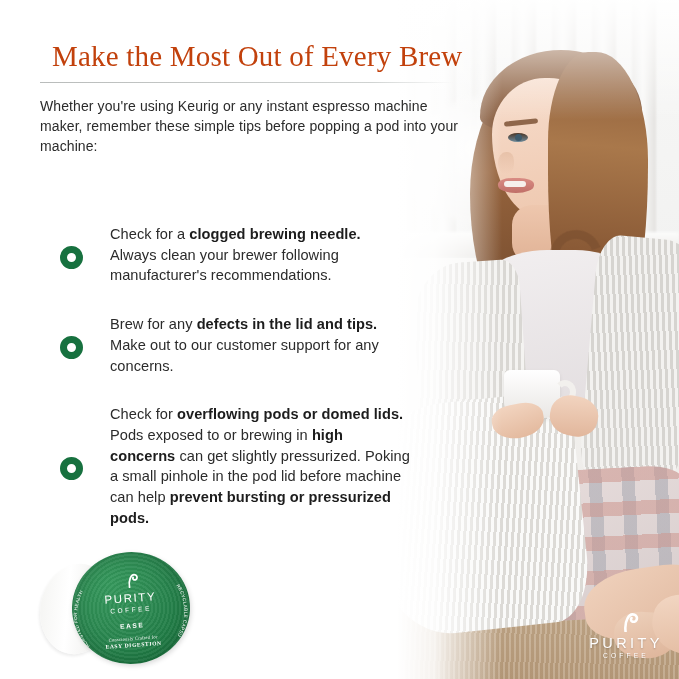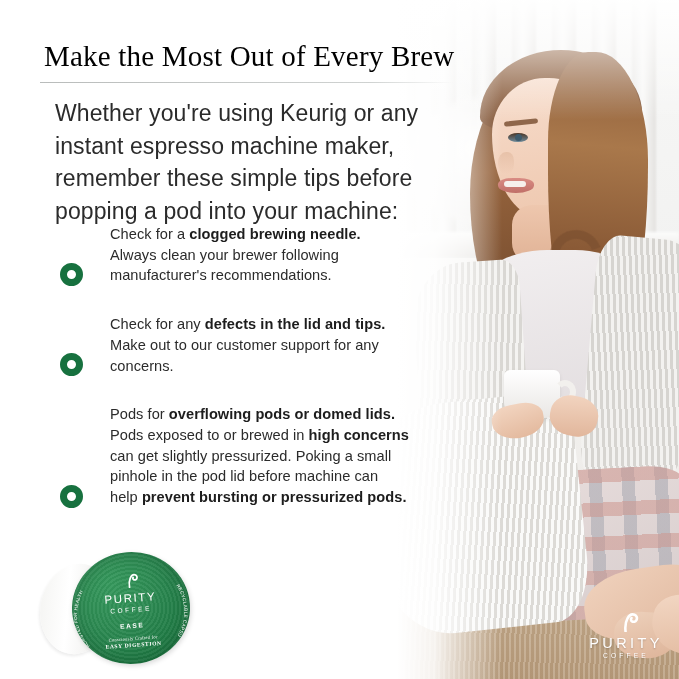--- a/index.html
+++ b/index.html
@@ -198,36 +198,36 @@
     pointer-events:none;
   }
   .photo-fade-top{
     position:absolute; left:0; top:0; width:100%; height:120px;
     background:linear-gradient(180deg,rgba(255,255,255,.96),rgba(255,255,255,0));
     pointer-events:none;
   }
 
   
   .title{
-    position:absolute; left:44px; top:40px;
+    position:absolute; left:52px; top:40px;
     font-family:"Liberation Serif", serif;
-    font-size:29px; line-height:1.15; color:#000000; letter-spacing:.2px;
+    font-size:29px; line-height:1.15; color:#c2410c; letter-spacing:.2px;
     white-space:nowrap;
   }
   .divider{
     position:absolute; left:40px; top:82px; width:413px; height:1px;
     background:linear-gradient(90deg,#b9bcbb,#cfd2d1 80%,rgba(207,210,209,0));
   }
   .intro{
     position:absolute; left:40px; top:97px; width:420px;
-    font-size:23px; line-height:1.42; color:#2b2b2b; letter-spacing:.1px;margin-left:15px;
+    font-size:14px; line-height:1.42; color:#2b2b2b; letter-spacing:.1px;
   }
 
   .bullets{ position:absolute; left:60px; top:224px; width:360px; }
-  .bullet{ position:relative; display:flex; align-items:flex-end; margin-bottom:28px; }
+  .bullet{ position:relative; display:flex; align-items:center; margin-bottom:28px; }
   .bullet-dot{
     flex:0 0 auto; width:23px; height:23px; margin-top:4px;
     border-radius:50%;
     border:7px solid #17713f;
     background:#ffffff;
   }
   .bullet-text{
     margin-left:27px; width:300px;
     font-size:14.6px; line-height:1.42; color:#2b2b2b; letter-spacing:.05px;
   }
@@ -359,25 +359,25 @@
   <div class="divider"></div>
   <div class="intro">Whether you're using Keurig or any instant espresso machine maker, remember these simple tips before popping a pod into your machine:</div>
 
   <div class="bullets">
     <div class="bullet">
       <div class="bullet-dot"></div>
       <div class="bullet-text"><span>Check for a </span><b>clogged brewing needle.</b><span> Always clean your brewer following manufacturer's recommendations.</span></div>
     </div>
     <div class="bullet">
       <div class="bullet-dot"></div>
-      <div class="bullet-text"><span>Check for any </span><b>defects in the lid and tips.</b><span> Make out to our customer support for any concerns.</span></div>
+      <div class="bullet-text"><span>Brew for any </span><b>defects in the lid and tips.</b><span> Make out to our customer support for any concerns.</span></div>
     </div>
     <div class="bullet">
       <div class="bullet-dot"></div>
-      <div class="bullet-text"><span>Pods for </span><b>overflowing pods or domed lids.</b><span> Pods exposed to or brewed in </span><b>high concerns</b><span> can get slightly pressurized. Poking a small pinhole in the pod lid before machine can help </span><b>prevent bursting or pressurized pods.</b></div>
+      <div class="bullet-text"><span>Check for </span><b>overflowing pods or domed lids.</b><span> Pods exposed to or brewing in </span><b>high concerns</b><span> can get slightly pressurized. Poking a small pinhole in the pod lid before machine can help </span><b>prevent bursting or pressurized pods.</b></div>
     </div>
   </div>
 
   <div class="pod">
     <div class="pod-cup"></div>
     <div class="pod-lid">
       <svg class="pod-arc" viewBox="0 0 118 112">
         <defs>
           <path id="arcL" d="M 16,92 A 46,46 0 0 1 14,34" fill="none"></path>
           <path id="arcR" d="M 104,34 A 46,46 0 0 1 104,86" fill="none"></path>

